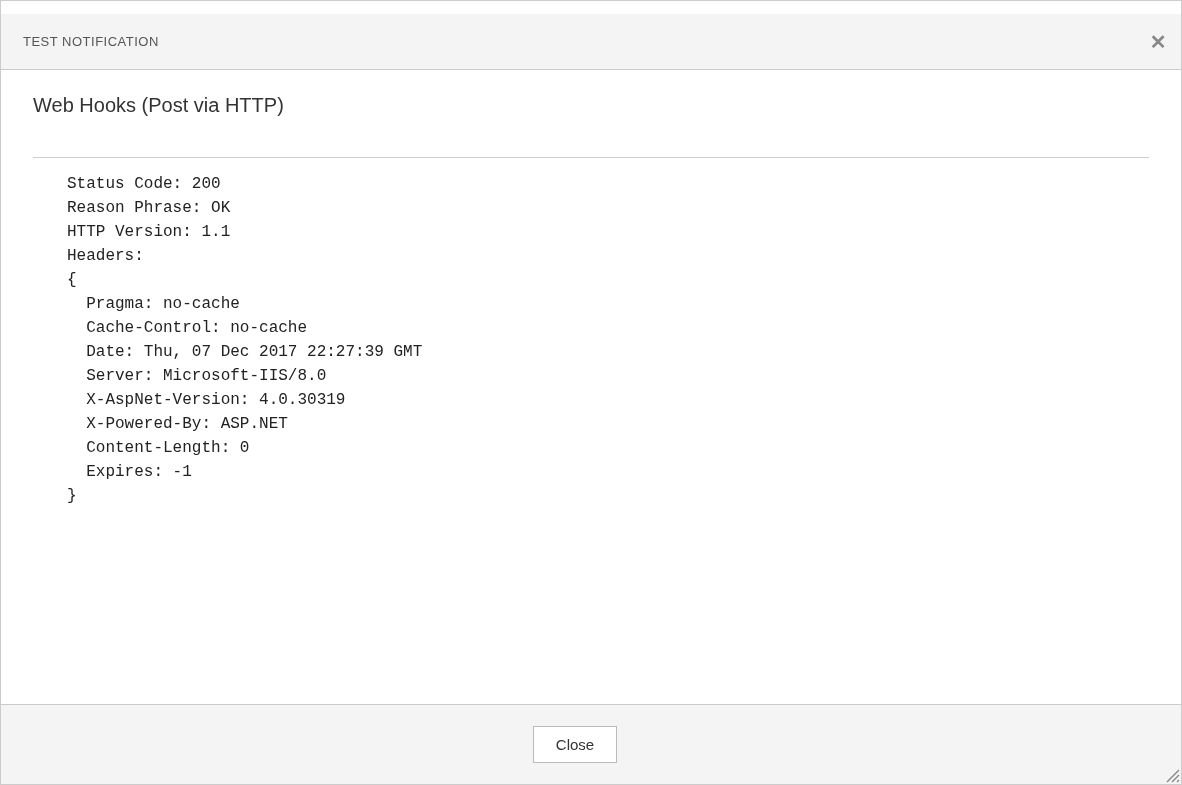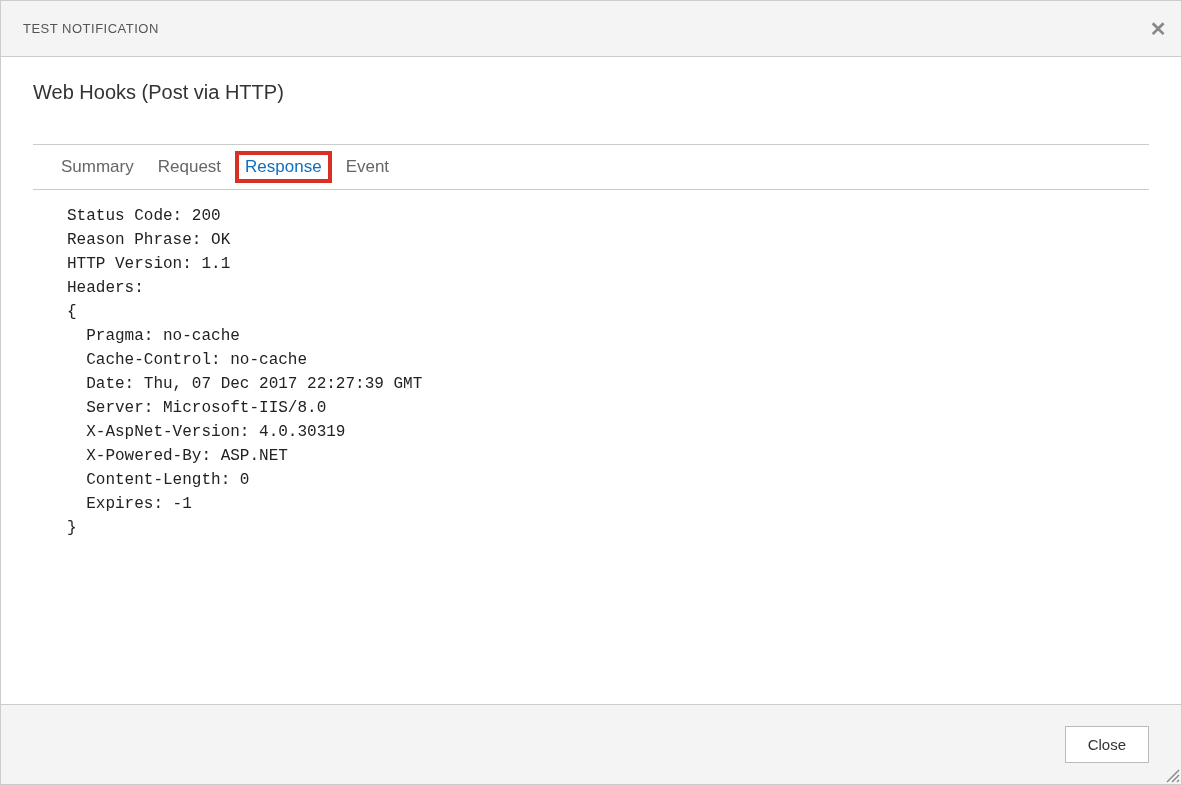--- a/index.html
+++ b/index.html
@@ -16,20 +16,21 @@
       height: 56px;
       background: #f4f4f4;
       border-bottom: 1px solid #ccc;
       display: flex;
       align-items: center;
       justify-content: space-between;
       padding: 0 14px 0 22px;
       font-size: 13px;
       letter-spacing: 0.5px;
       color: #555;
+      margin-top: 13px;
     }
     .close-x {
       font-size: 20px;
       color: #888;
       cursor: pointer;
       font-weight: bold;
       line-height: 1;
     }
     .content {
       padding: 24px 32px 0 32px;
@@ -74,21 +75,21 @@
       line-height: 1.5;
     }
     .footer {
       position: absolute;
       left: 0; right: 0; bottom: 0;
       height: 80px;
       background: #f4f4f4;
       border-top: 1px solid #ccc;
       display: flex;
       align-items: center;
-      justify-content: flex-end;
+      justify-content: center;
       padding-right: 32px;
     }
     .close-button {
       background: #fff;
       border: 1px solid #bbb;
       padding: 9px 22px;
       font-size: 15px;
       font-family: inherit;
       color: #333;
       cursor: pointer;
@@ -109,26 +110,20 @@
 <div class="dialog-header">
   <span>TEST NOTIFICATION</span>
   <span class="close-x">✕</span>
 </div>
 
 <div class="content">
   <h1 class="page-title">Web Hooks (Post via HTTP)</h1>
 
   <hr class="hr-top">
 
-  <div class="tabs">
-    <span class="tab">Summary</span>
-    <span class="tab">Request</span>
-    <span class="tab active highlighted">Response</span>
-    <span class="tab">Event</span>
-  </div>
 
   <pre class="body-area">Status Code: 200
 Reason Phrase: OK
 HTTP Version: 1.1
 Headers:
 {
   Pragma: no-cache
   Cache-Control: no-cache
   Date: Thu, 07 Dec 2017 22:27:39 GMT
   Server: Microsoft-IIS/8.0

